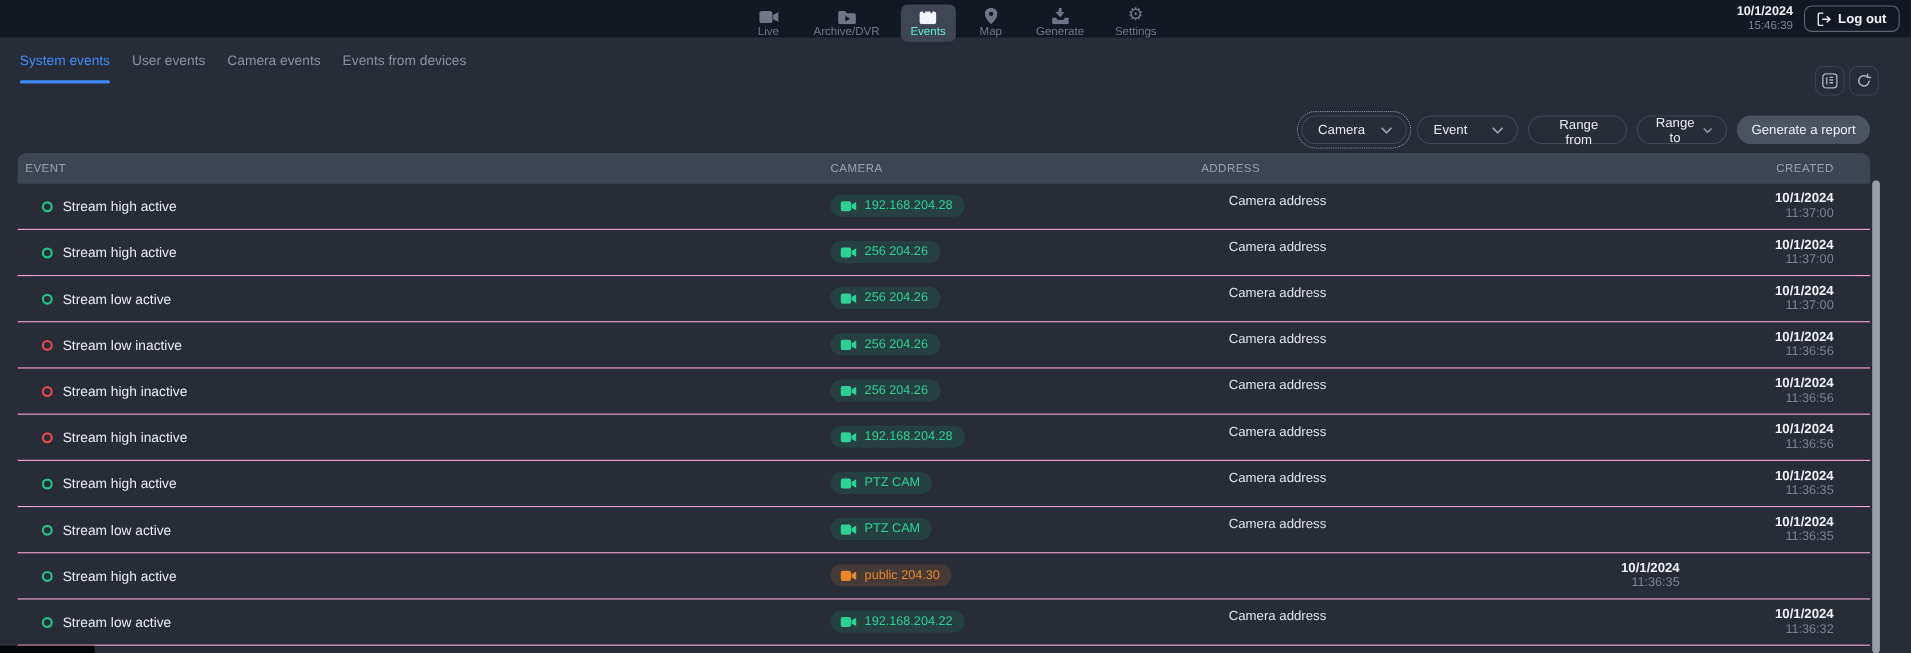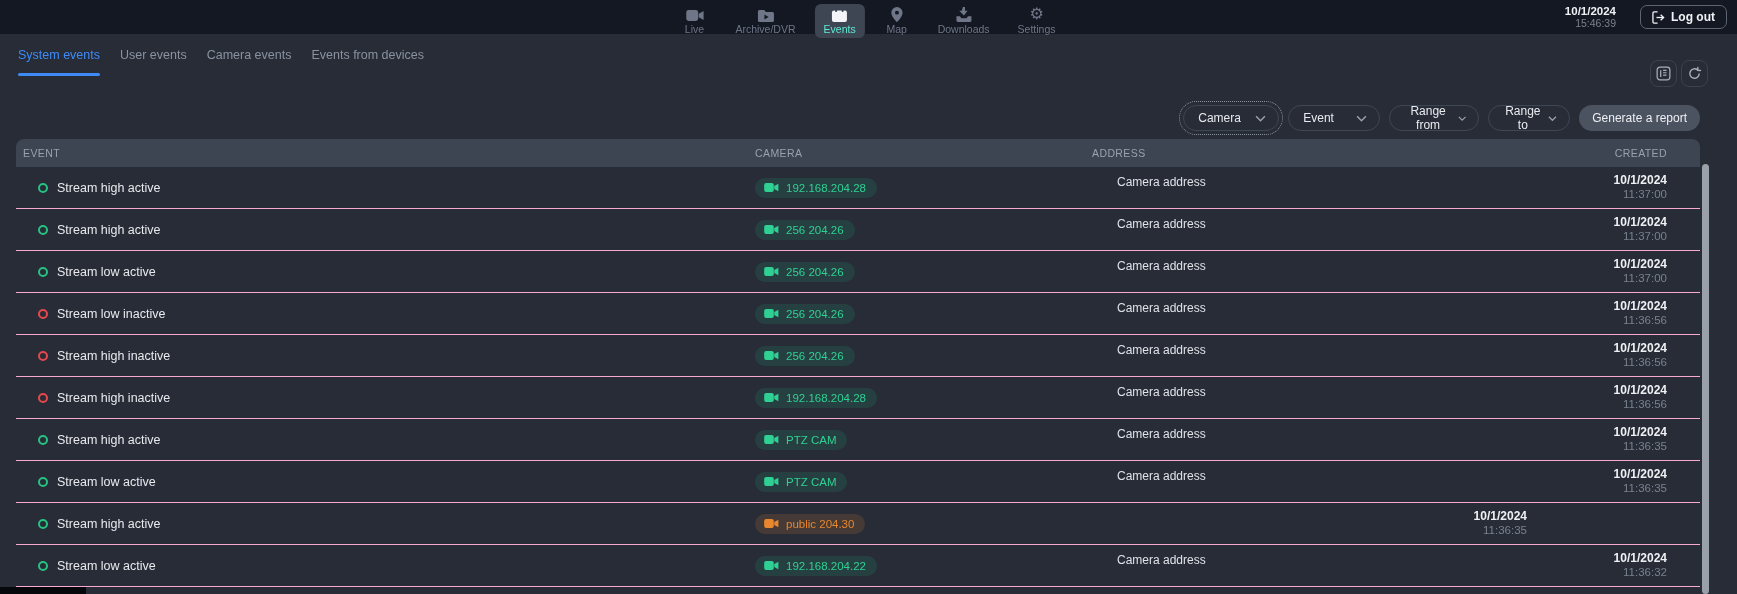--- a/index.html
+++ b/index.html
@@ -35,21 +35,20 @@
   }
   .datetime { text-align:right; line-height:1.1; }
   .datetime .date { font-size:11.5px; font-weight:bold; color:#eef0f3; }
   .datetime .time { font-size:10.5px; color:#79818f; }
   .logout-btn {
     display:flex; align-items:center; gap:6px;
     border:1px solid #5d6472; border-radius:7px;
     padding:4px 11px; background:transparent; color:#f0f2f5;
     font-size:12px; font-weight:bold; cursor:pointer;
     font-family:inherit;
-    margin-left:14px;
   }
 
   
   .tabs {
     position:absolute; top:48px; left:18px;
     display:flex; gap:20px; align-items:flex-start; height:44px;
   }
   .tab { font-size:12.5px; color:#8a92a0; cursor:pointer; position:relative; padding-bottom:18px; }
   .tab.active { color:#3e8bf7; }
   .tab.active::after {
@@ -73,21 +72,21 @@
   }
   .pill {
     height:26px; border:1px solid #3f4654; border-radius:14px;
     background:transparent; color:#e8eaee; font-size:12px;
     display:flex; align-items:center; justify-content:space-between;
     padding:0 12px 0 14px; cursor:pointer; font-family:inherit;
   }
   .pill svg { margin-left:14px; stroke:#9aa1ae; }
   .pill.focused { outline:1px dotted #8b93a0; outline-offset:3px; }
   .pill-camera { width:96px; } .pill-event { width:92px; }
-  .pill-rangefrom { width:90px; } .pill-rangeto { width:82px; }
+  .pill-rangefrom { width:90px;flex-direction:column; } .pill-rangeto { width:82px; }
   .pill-rangefrom svg, .pill-rangeto svg { margin-left:6px; }
   .report-btn {
     height:26px; border:none; border-radius:13px; background:#4b5260;
     color:#eef0f3; font-size:12px; padding:0 13px; cursor:pointer; font-family:inherit;
   }
 
   
   .table { position:absolute; left:16px; top:139px; width:1684px; }
   .thead {
     height:28px; background:#3d4452; border-radius:8px 8px 0 0;
@@ -162,21 +161,21 @@
           <path d="M6 0 a6 6 0 0 1 6 6 c0 4.4 -6 10 -6 10 S0 10.4 0 6 A6 6 0 0 1 6 0 z"></path>
           <circle cx="6" cy="6" r="2.1" fill="#141822"></circle>
         </svg>
       <span class="nav-label">Map</span>
     </div>
     <div class="nav-item">
       <svg width="16" height="15" viewBox="0 0 14 14">
           <path d="M0 8.6 h3.2 l1.4 1.9 h4.8 L10.8 8.6 H14 v4 A1.4 1.4 0 0 1 12.6 14 H1.4 A1.4 1.4 0 0 1 0 12.6 z"></path>
           <path d="M6 0 h2 v3.6 h2.4 L7 8 2.6 3.6 H5 z"></path>
         </svg>
-      <span class="nav-label">Downloads</span>
+      <span class="nav-label">Generate</span>
     </div>
     <div class="nav-item">
       <span class="glyph">⚙</span>
       <span class="nav-label">Settings</span>
     </div>
   </div>
 
   <div class="topbar-right">
     <div class="datetime">
       <div class="date">10/1/2024</div>

